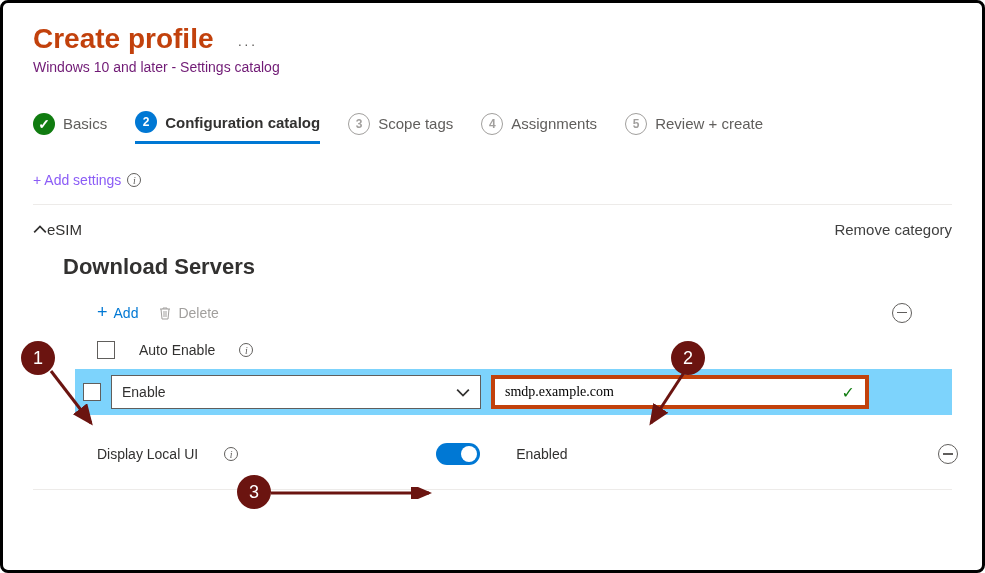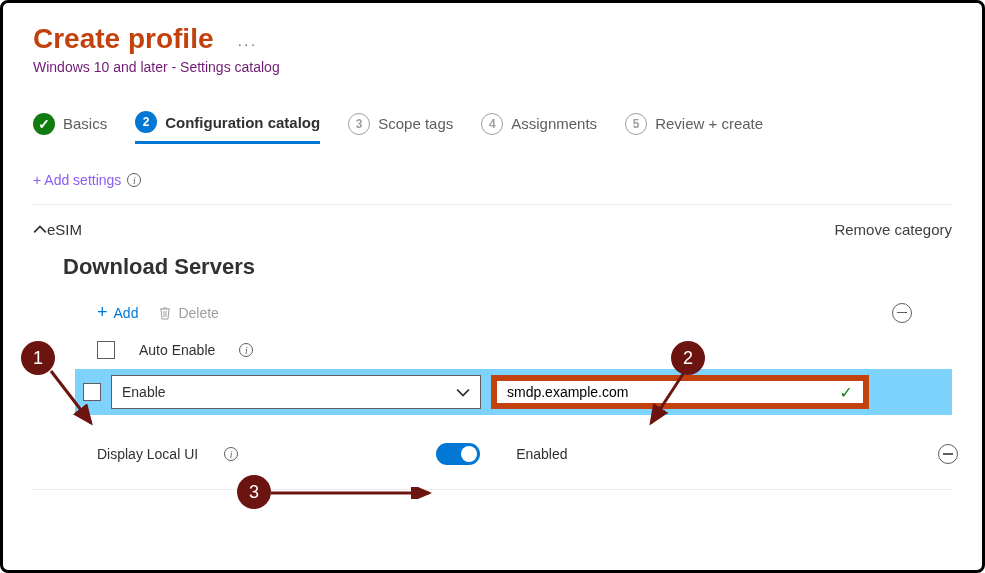--- a/index.html
+++ b/index.html
@@ -197,26 +197,27 @@
       display: flex;
       align-items: center;
       justify-content: space-between;
       padding: 0 10px;
       cursor: pointer;
     }
     .chev-down { width: 14px; height: 14px; }
     .text-input {
       flex: 0 0 378px;
       height: 34px;
-      border: 6px solid #c2410c;
+      border: 4px solid #c2410c;
       background: #fff;
       display: flex;
       align-items: center;
       justify-content: space-between;
       padding: 0 10px;
+      font-family: Liberation Serif, serif;
     }
     .text-input input {
       border: none;
       outline: none;
       font-size: 14px;
       width: 90%;
       font-family: inherit;
     }
     .valid-check { color: #107c10; font-size: 16px; }
     .setting-row {

